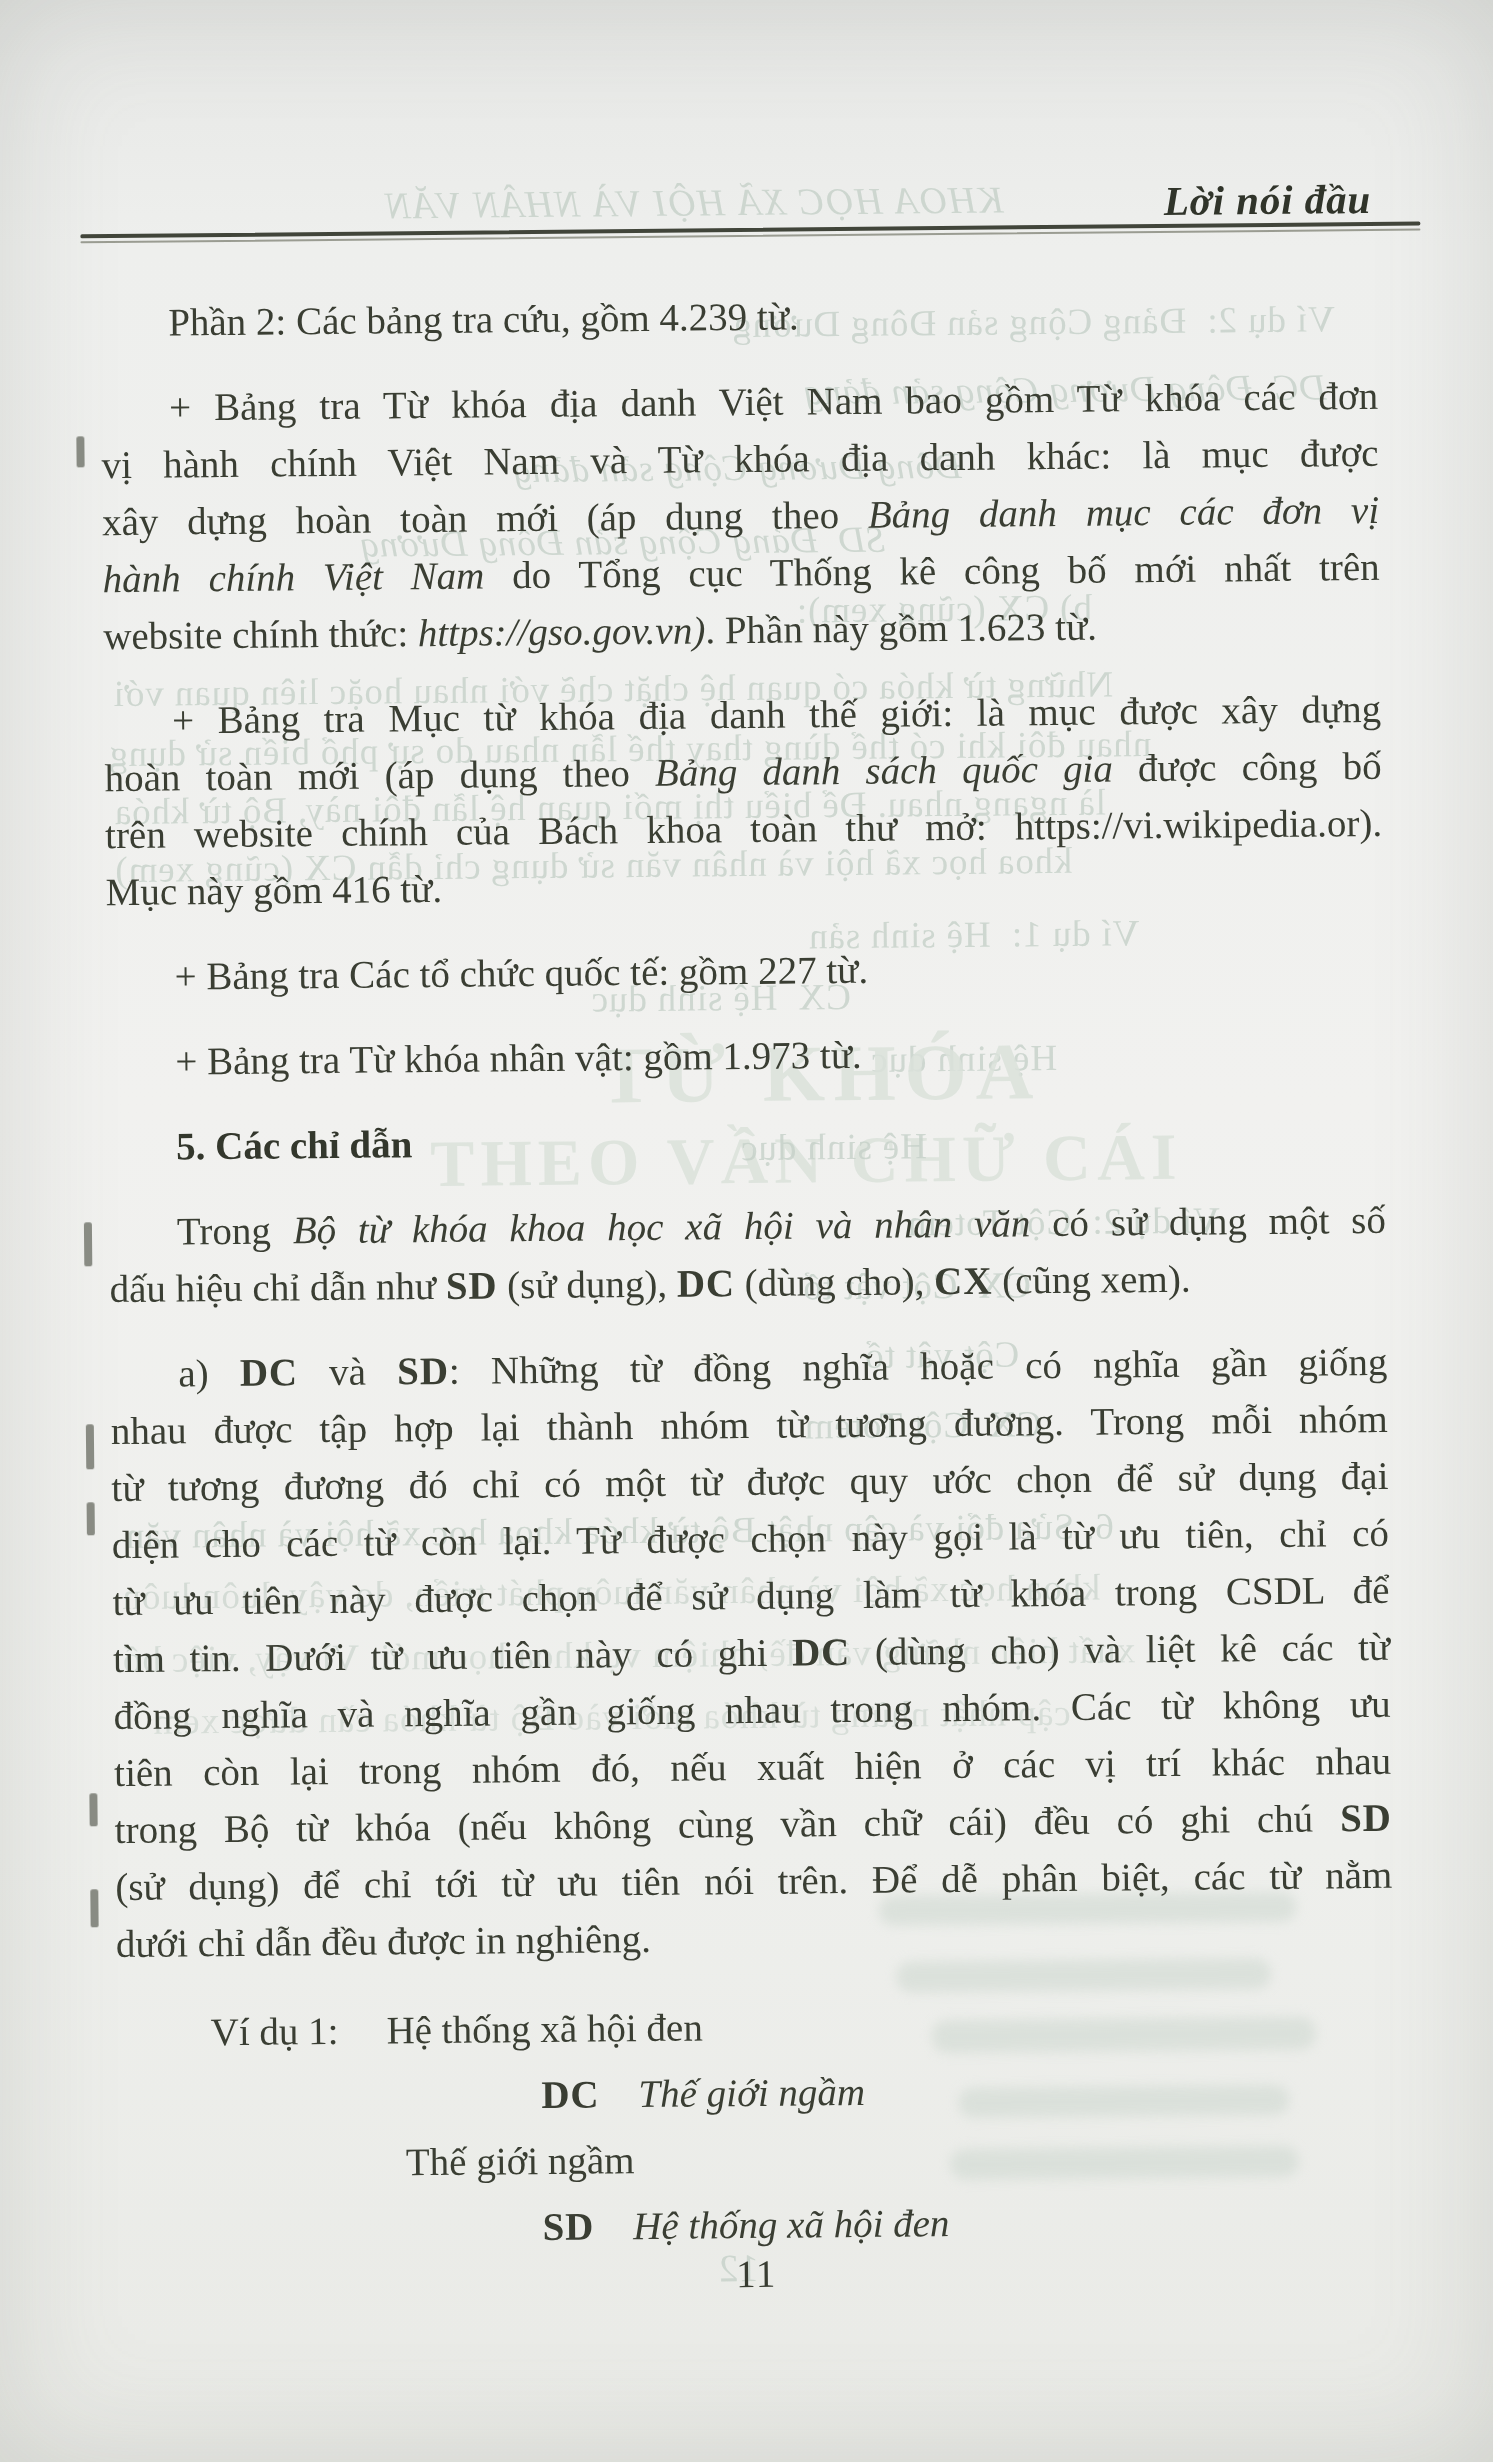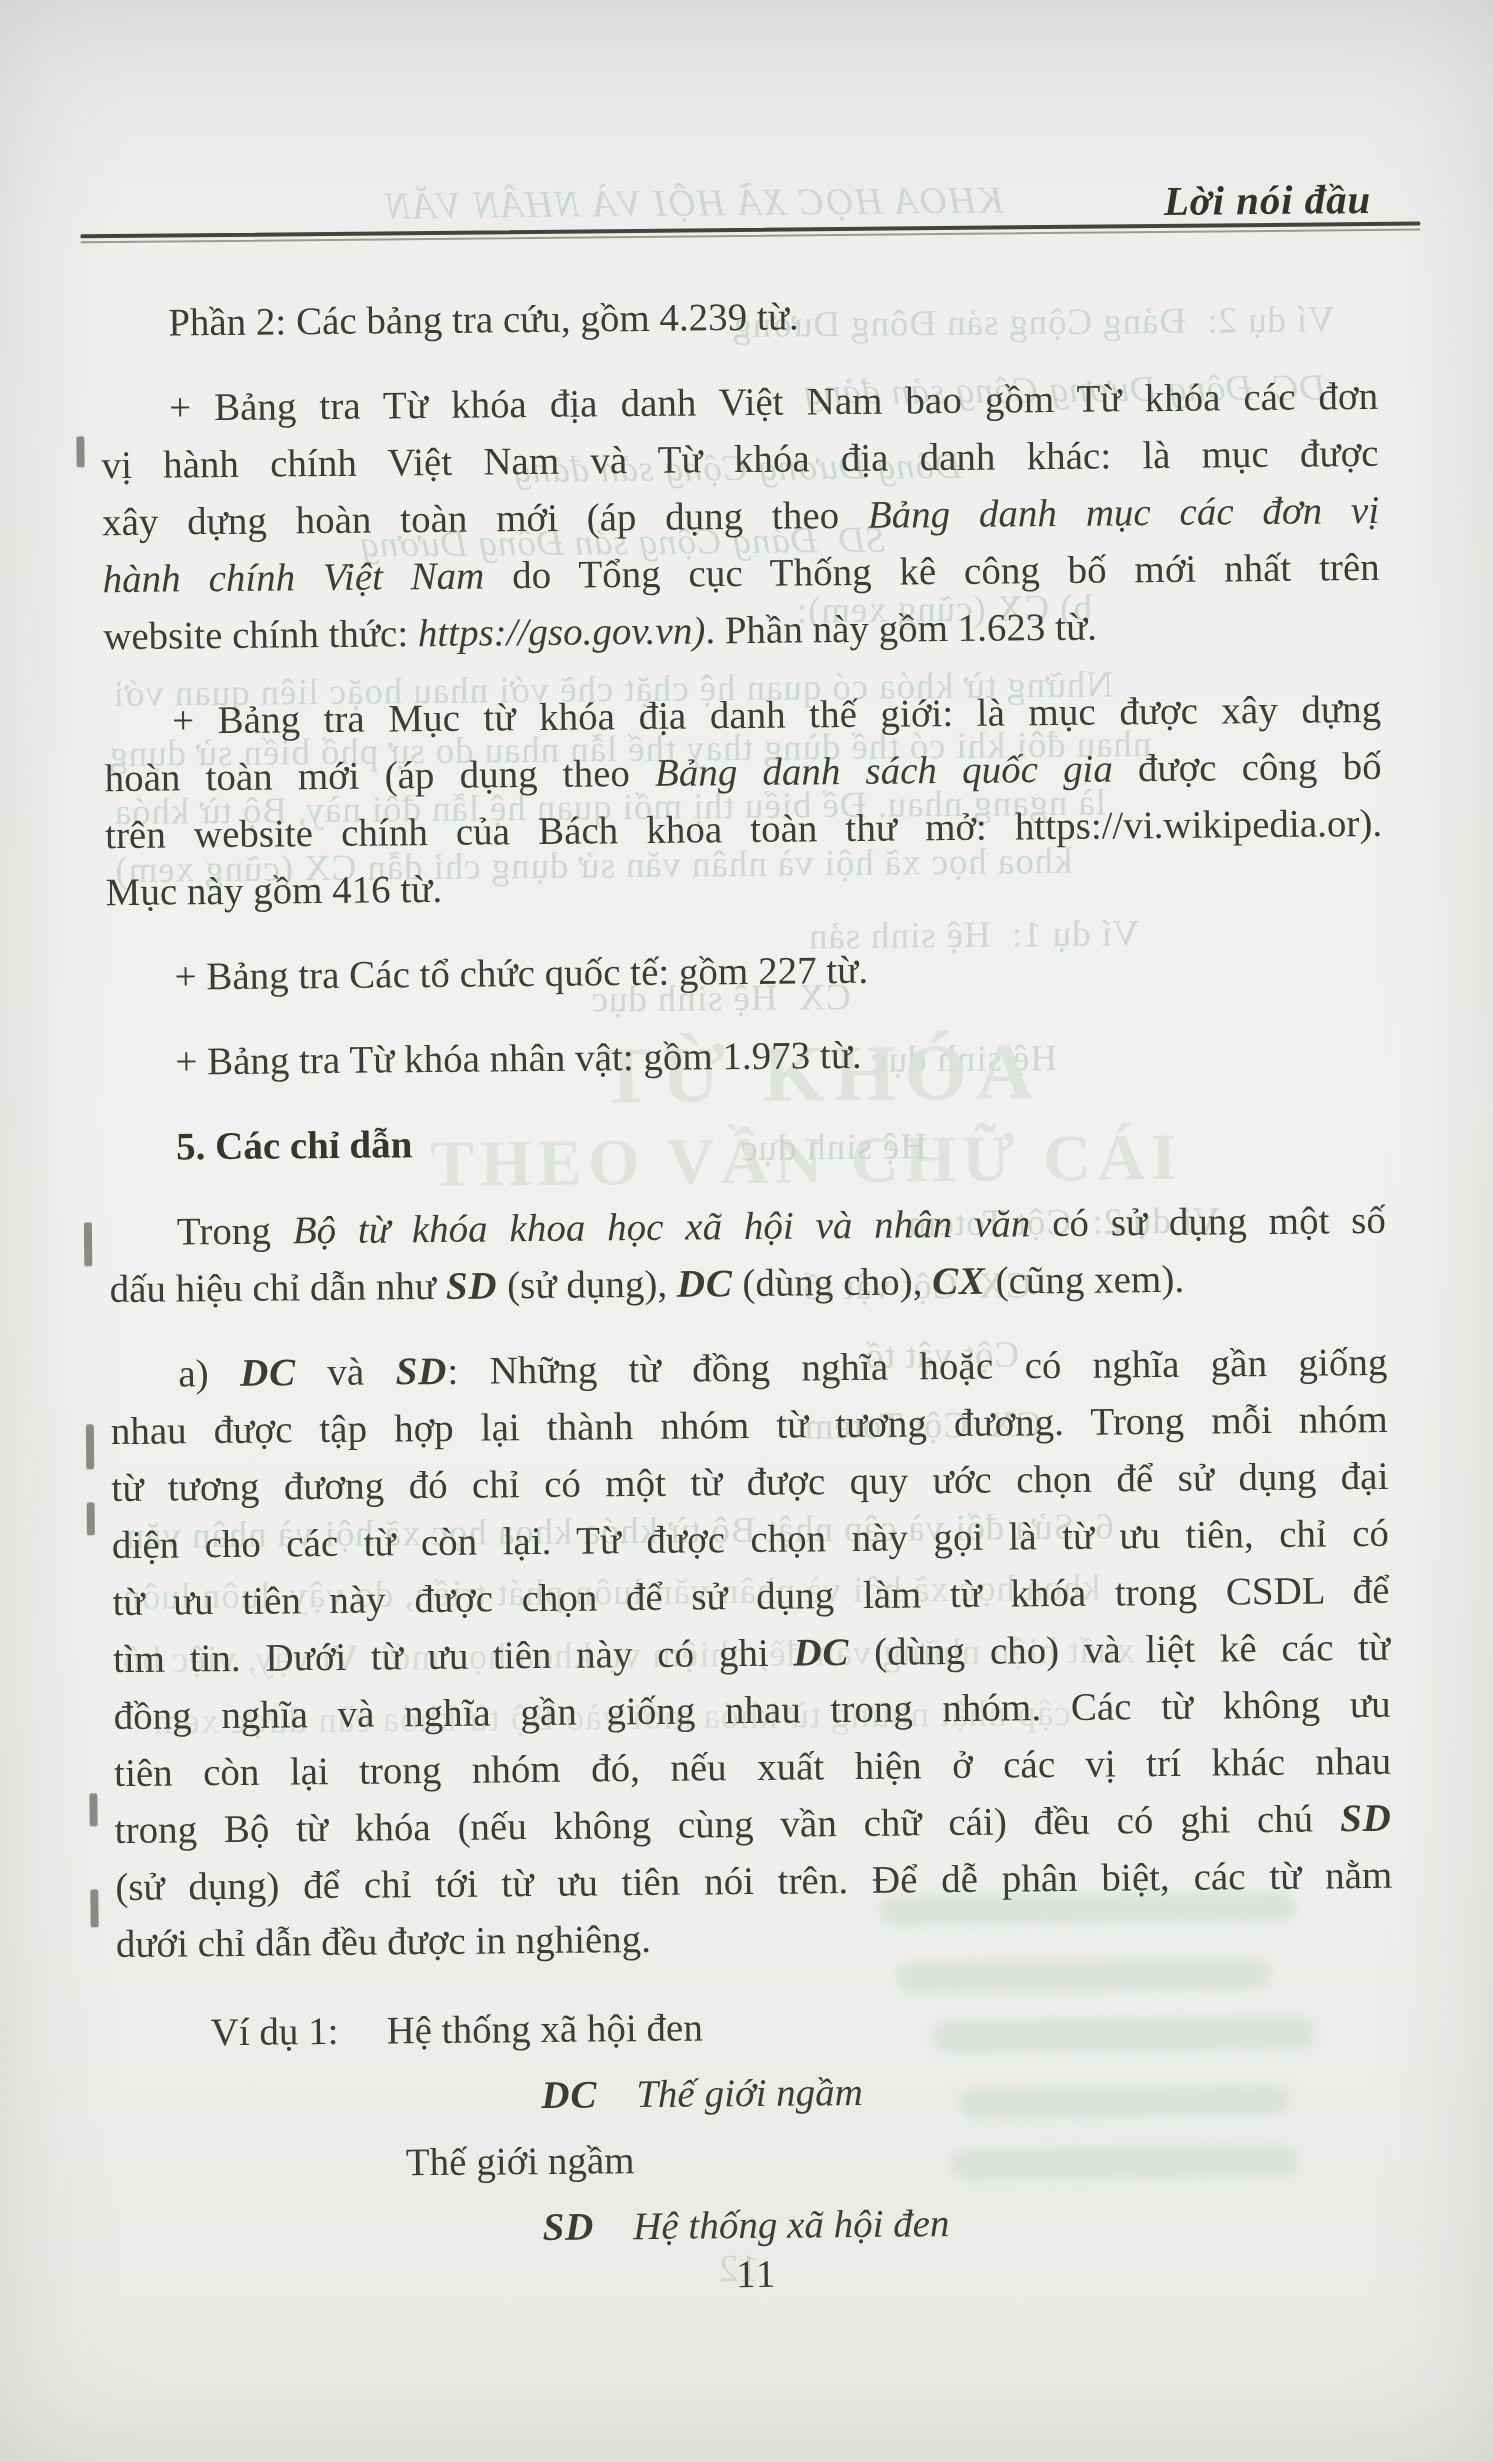--- a/index.html
+++ b/index.html
@@ -20,21 +20,21 @@
   .rule-thick{height:4.4px;background:#41453a;border-radius:1.7px;}
   .rule-thin{height:1.7px;background:#84877b;margin-top:2.6px;border-radius:1.7px;opacity:.8;}
   
   .body-block{position:absolute;left:109px;top:288px;width:1277px;z-index:2;font-size:39px;line-height:57px;}
   .para{margin:0;}
   .para + .para{margin-top:28px;}
   .line{text-align:left;}
   .j{text-align:justify;text-align-last:justify;}
   .ind{text-indent:68px;}
   .i{font-style:italic;}
-  .bi{font-weight:bold;font-style:italic;letter-spacing:0.9px;}
+  .bi{font-weight:bold;letter-spacing:0.9px;}
   .hline{font-weight:bold;color:#33372c;}
   
   .example{margin-top:14px;}
   .ex-row{height:66px;line-height:66px;white-space:nowrap;}
   .ex-label{margin-left:94px;}
   .ex-term{margin-left:48px;}
   .ex-tag{margin-left:424px;}
   .ex-val{margin-left:39px;}
   .ex-alt{margin-left:288px;}
   

